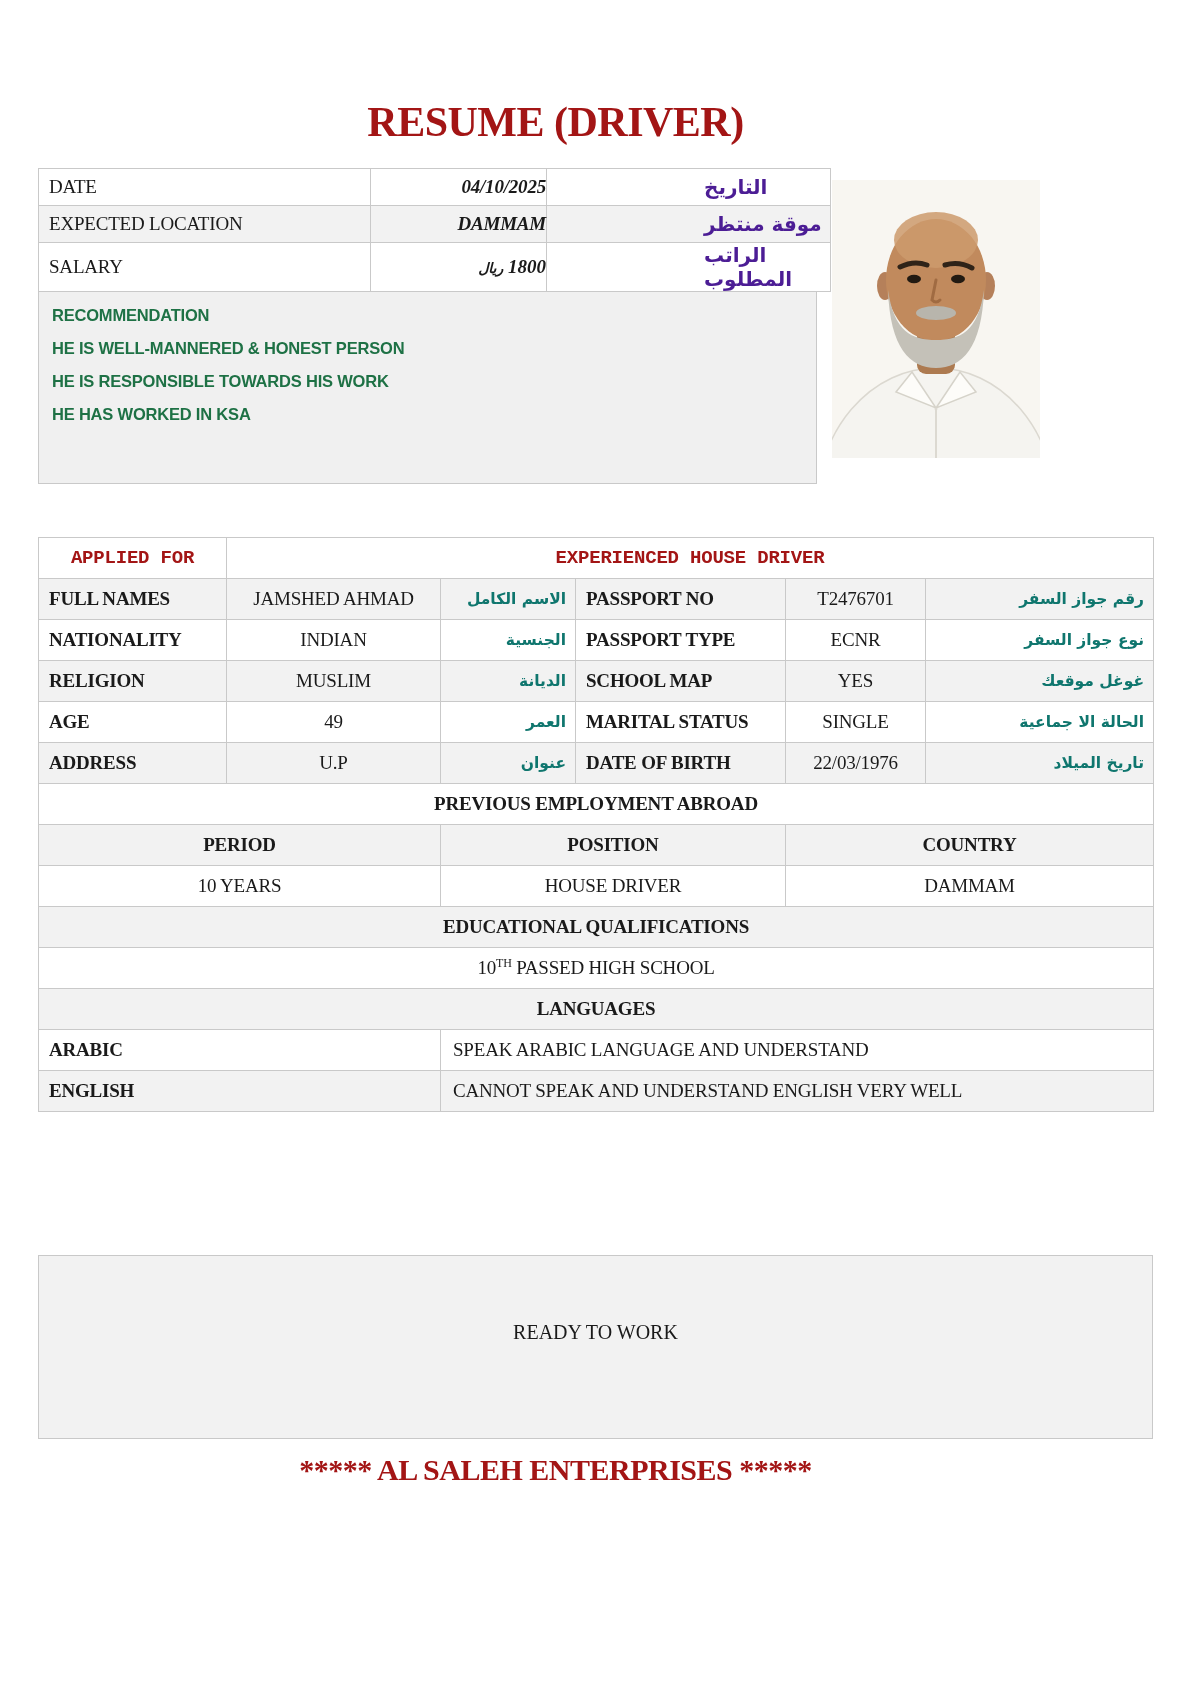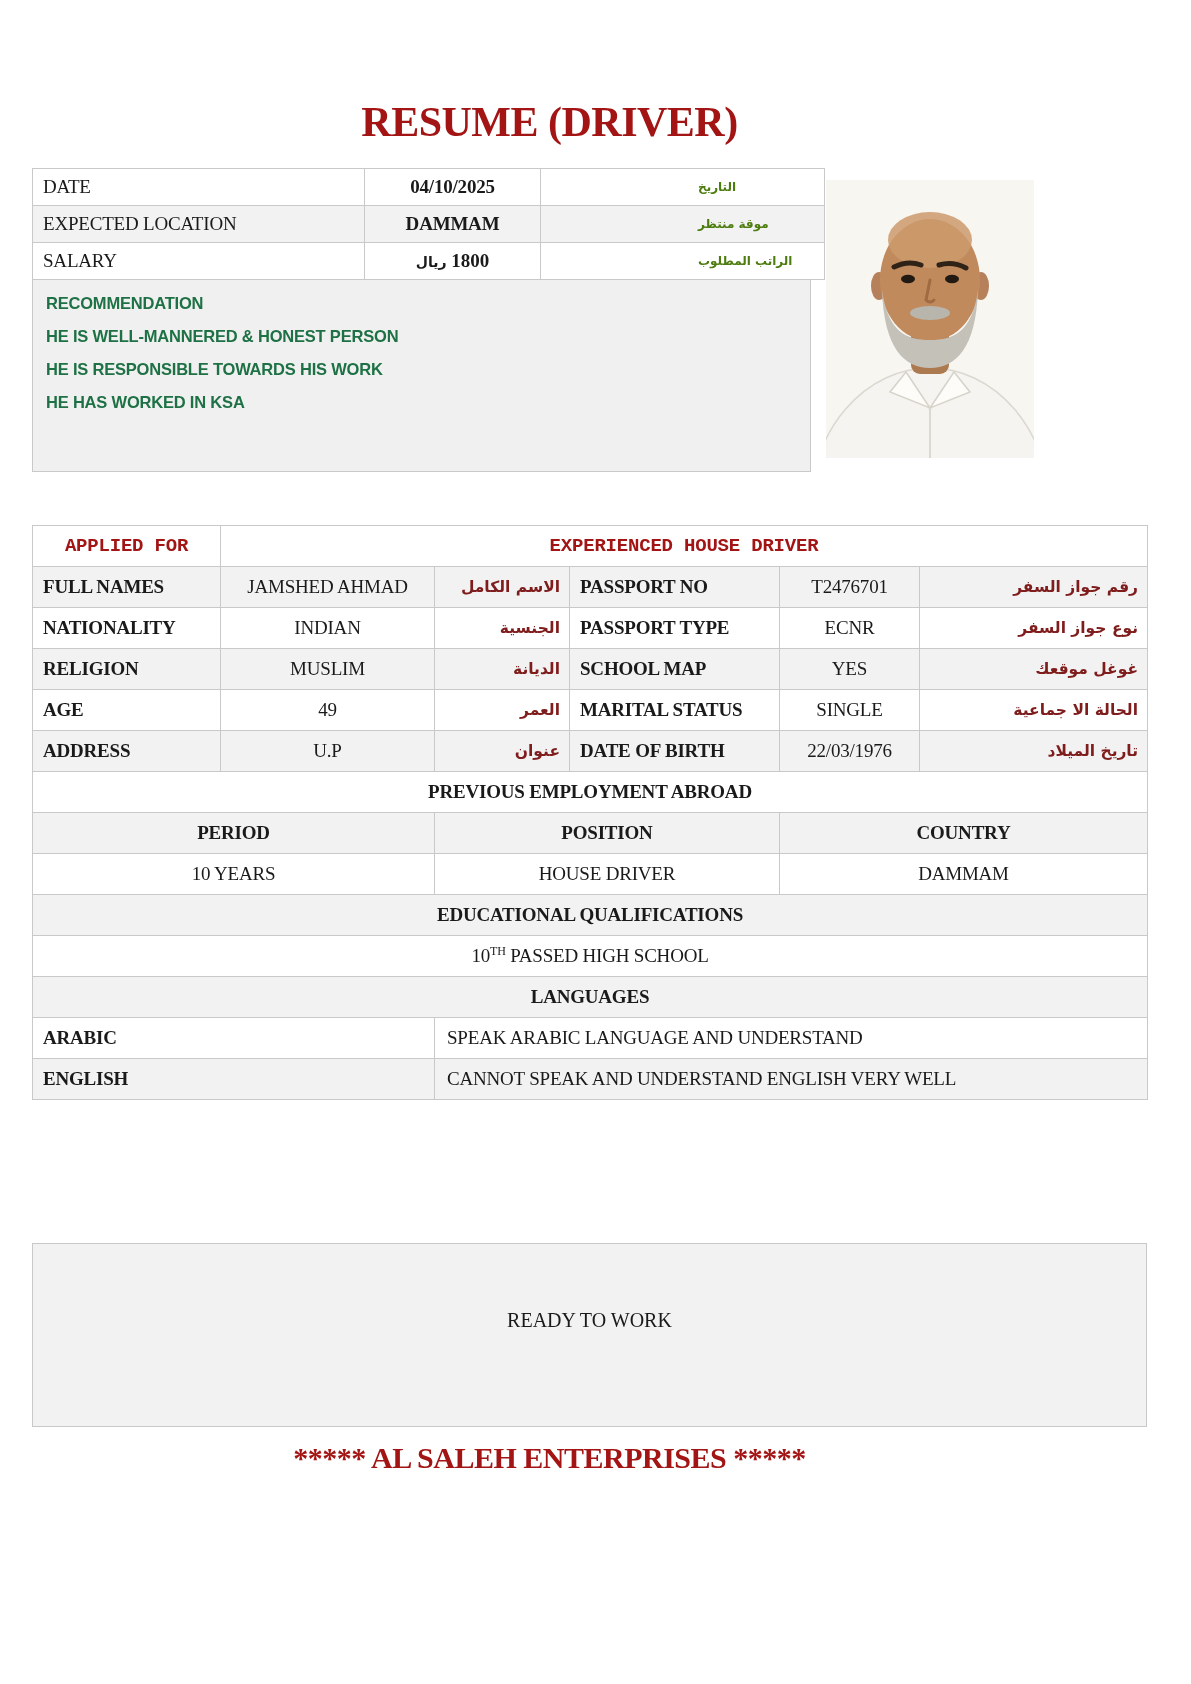--- a/index.html
+++ b/index.html
@@ -4,21 +4,21 @@
 <style>
   html,body { margin:0; padding:0; }
   body {
     width:1191px; height:1684px;
     background:#ffffff;
     font-family:"Liberation Serif", serif;
     color:#1a1a1a;
     position:relative;
     overflow:hidden;
   }
-  .page { position:absolute; left:32px; top:0; width:1115px; }
+  .page { position:absolute; left:38px; top:0; width:1115px; }
 
   
   .doc-title {
     margin-top:98px;
     padding-right:80px;
     text-align:center;
     font-size:42px;
     font-weight:bold;
     color:#a31515;
     letter-spacing:-0.5px;
@@ -30,25 +30,25 @@
   table { border-collapse:collapse; }
   .top-table { width:792px; table-layout:fixed; }
   .top-table td {
     border:1px solid #c9c9c9;
     height:36px;
     font-size:19px;
     letter-spacing:-0.2px;
     padding:0;
   }
   .top-table .lbl { padding-left:10px;margin-left:8px; }
-  .top-table .val { text-align:center; font-weight:bold; }
+  .top-table .val { text-align:right; font-weight:bold;font-style:italic; }
   .top-table .ar  {
     text-align:left; padding-left:157px;
-    color:#4d7c0f; font-weight:bold;
-    font-family:"DejaVu Sans", sans-serif; font-size:12px;
+    color:#4c1d95; font-weight:bold;
+    font-family:"DejaVu Sans", sans-serif; font-size:20px;
   }
   .shade { background:#f2f2f2; }
   .salary-unit { font-family:"DejaVu Sans", sans-serif; font-size:14px; font-weight:bold; }
   .salary-amt  { font-weight:bold; }
 
   .recommendation {
     width:764px;
     border:1px solid #c9c9c9; border-top:0;
     background:#f0f0f0;
     padding:14px 0 0 13px;
@@ -76,21 +76,21 @@
     font-size:19px;
     letter-spacing:-0.2px;
     padding:0;
     overflow:hidden;
     white-space:nowrap;
   }
   .main-table .lbl { font-weight:bold; padding-left:10px; }
   .main-table .val { text-align:center; }
   .main-table .ar {
     text-align:right; padding-right:9px;
-    color:#7f1d1d; font-weight:bold;
+    color:#0f766e; font-weight:bold;
     font-family:"DejaVu Sans", sans-serif; font-size:15.5px;
   }
   .main-table .red  { color:#a31515; font-weight:bold;font-family:Liberation Mono, monospace; }
   .main-table .head { text-align:center; font-weight:bold; }
   .main-table .cap  { text-align:center; }
   .main-table .txt  { padding-left:12px; }
   sup { font-size:12px; }
 
   
   .remarks-table { margin-top:143px; width:1115px; table-layout:fixed; }

